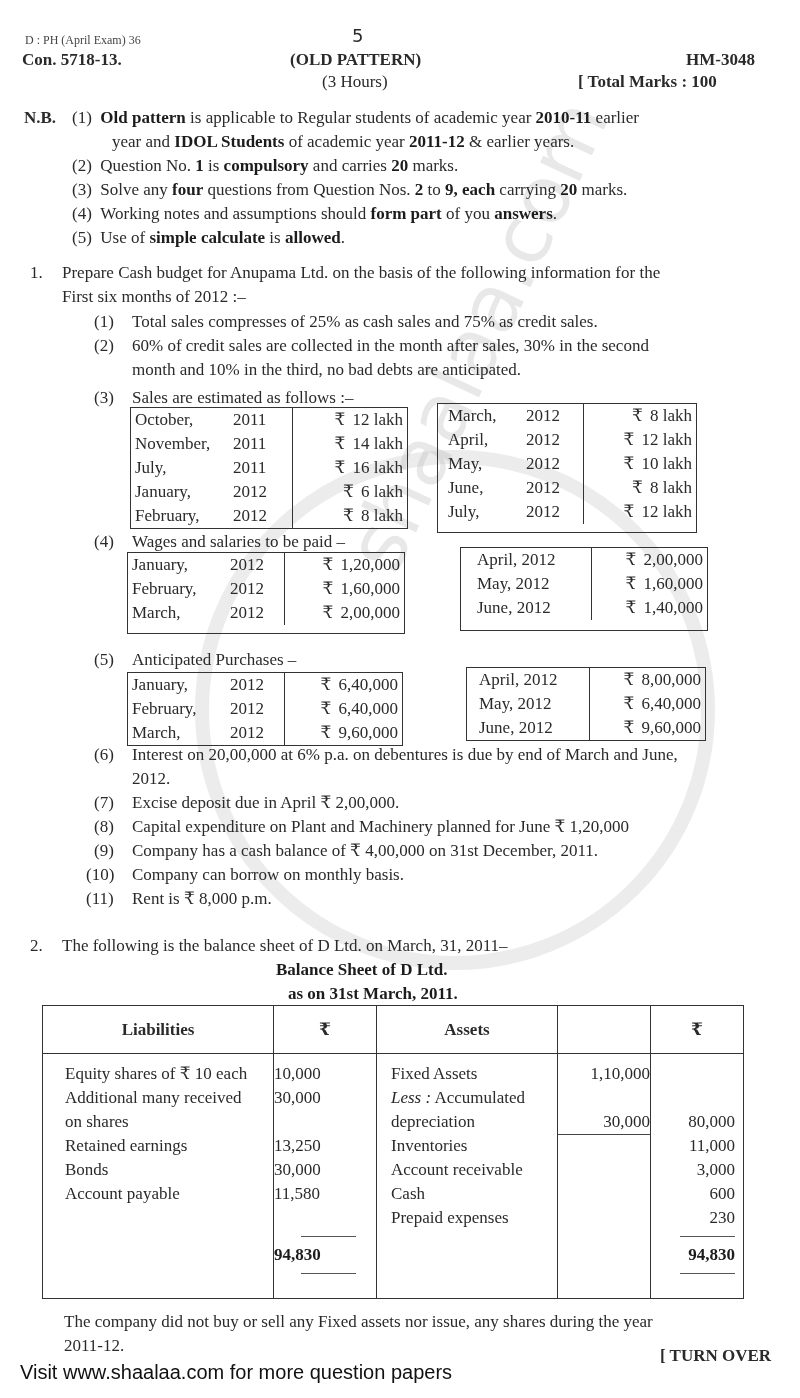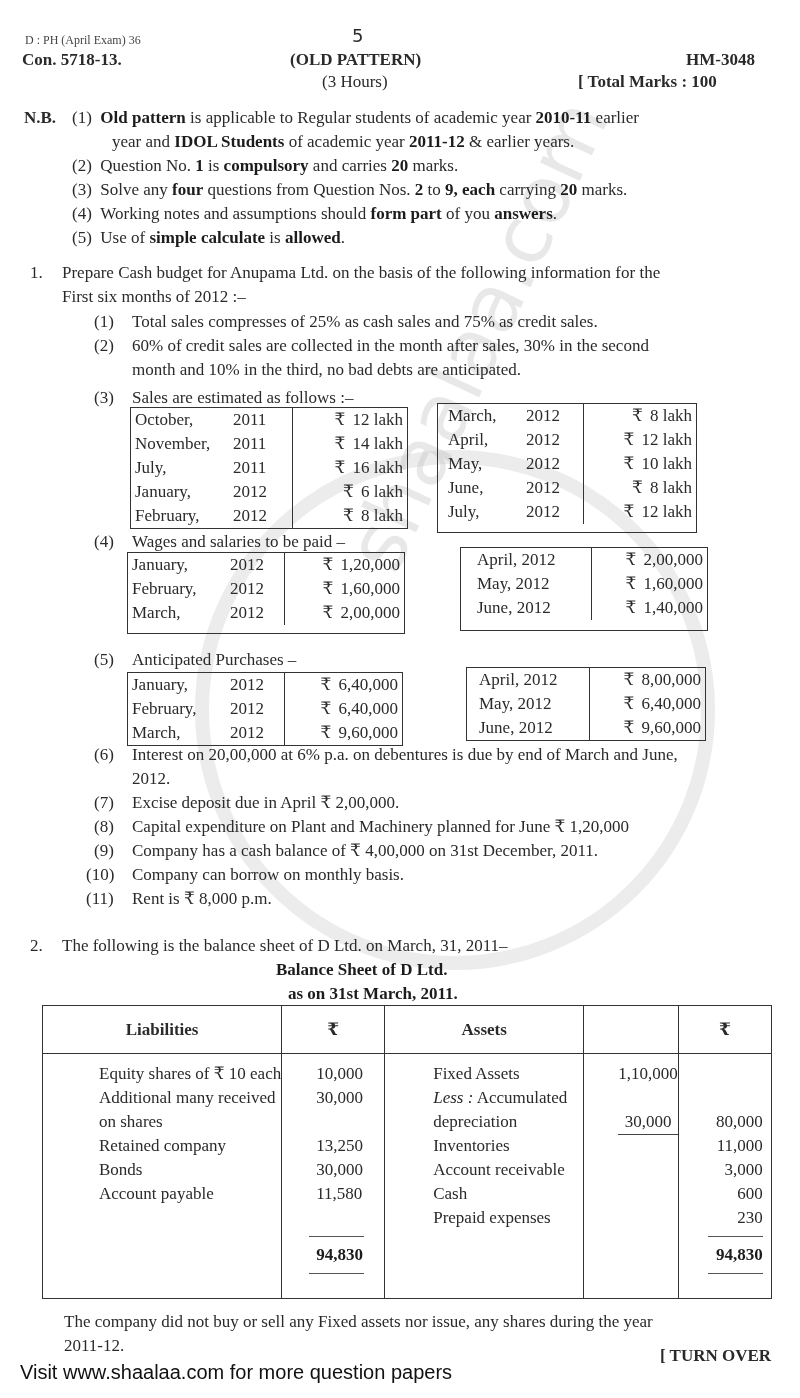--- a/index.html
+++ b/index.html
@@ -18,21 +18,21 @@
   .num{position:absolute;}
   .line{position:absolute;white-space:nowrap;}
   table.box{position:absolute;border-collapse:collapse;border:1.5px solid #333;}
   table.box td{padding:0 4px;height:24px;line-height:24px;white-space:nowrap;}
   table.box td.sep{border-left:1.5px solid #333;}
   .r{text-align:right;}
   .rs{display:inline-block;width:18px;text-align:left;}
   table.bs{position:absolute;left:42px;top:1005px;border-collapse:collapse;border:1.5px solid #333;}
   table.bs th{font-weight:bold;height:45px;border:1.5px solid #333;font-size:17px;}
   table.bs td{vertical-align:top;border-left:1.5px solid #333;border-right:1.5px solid #333;padding:0;}
-  .cell-line{height:24px;line-height:24px;white-space:nowrap;margin-left:34px;}
+  .cell-line{height:24px;line-height:24px;white-space:nowrap;}
   .rule{border-top:1px solid #555;width:55px;margin-left:auto;margin-right:0;}
   .watermark{position:absolute;left:195px;top:450px;width:520px;height:520px;border-radius:50%;
              border:14px solid rgba(200,200,200,0.35);box-sizing:border-box;pointer-events:none;}
   .wm-text{position:absolute;left:360px;top:560px;font-family:"DejaVu Sans",sans-serif;font-size:80px;
            color:rgba(190,190,190,0.35);transform:rotate(-65deg);transform-origin:left top;pointer-events:none;}
   .footer{position:absolute;left:20px;top:1360px;font-family:"Liberation Sans","DejaVu Sans",sans-serif;font-size:20px;color:#111;}
   .turn{position:absolute;left:660px;top:1344px;font-weight:bold;}
 </style>
 </head>
 <body>
@@ -253,21 +253,21 @@
       <th style="width:90px"></th>
       <th style="width:90px">₹</th>
     </tr>
   </thead>
   <tbody>
     <tr style="height:245px">
       <td style="padding:8px 0 0 22px">
         <div class="cell-line">Equity shares of ₹ 10 each</div>
         <div class="cell-line">Additional many received</div>
         <div class="cell-line">on shares</div>
-        <div class="cell-line">Retained company</div>
+        <div class="cell-line">Retained earnings</div>
         <div class="cell-line">Bonds</div>
         <div class="cell-line">Account payable</div>
       </td>
       <td style="padding:8px 20px 0 0;text-align:left">
         <div class="cell-line">10,000</div>
         <div class="cell-line">30,000</div>
         <div class="cell-line"></div>
         <div class="cell-line">13,250</div>
         <div class="cell-line">30,000</div>
         <div class="cell-line">11,580</div>
@@ -278,21 +278,21 @@
       </td>
       <td style="padding:8px 16px 0 14px">
         <div class="cell-line">Fixed Assets</div>
         <div class="cell-line"><i>Less :</i><span> Accumulated</span></div>
         <div class="cell-line">depreciation</div>
         <div class="cell-line">Inventories</div>
         <div class="cell-line">Account receivable</div>
         <div class="cell-line">Cash</div>
         <div class="cell-line">Prepaid expenses</div>
       </td>
-      <td style="padding:8px 0 0 0;text-align:center">
+      <td style="padding:8px 0 0 0;text-align:right">
         <div class="cell-line">1,10,000</div>
         <div class="cell-line"></div>
         <div class="cell-line" style="border-bottom:1px solid #444">30,000</div>
       </td>
       <td style="padding:8px 8px 0 0;text-align:right">
         <div class="cell-line"></div>
         <div class="cell-line"></div>
         <div class="cell-line">80,000</div>
         <div class="cell-line">11,000</div>
         <div class="cell-line">3,000</div>

